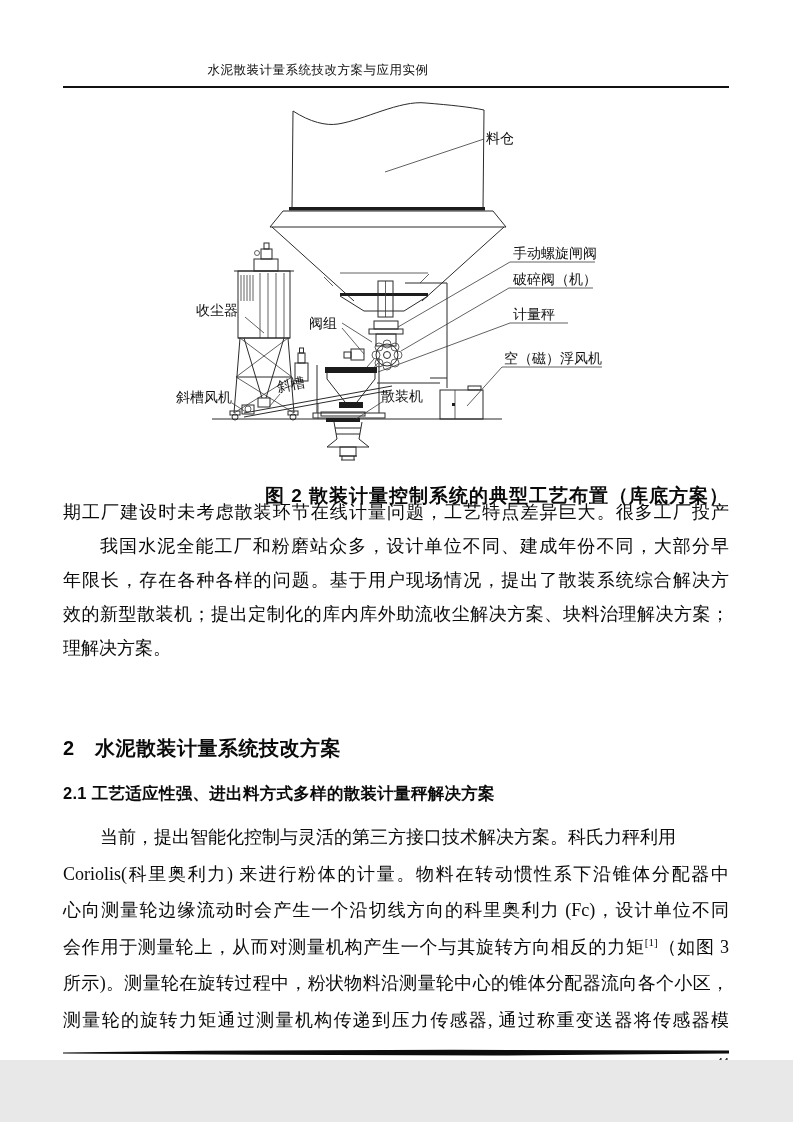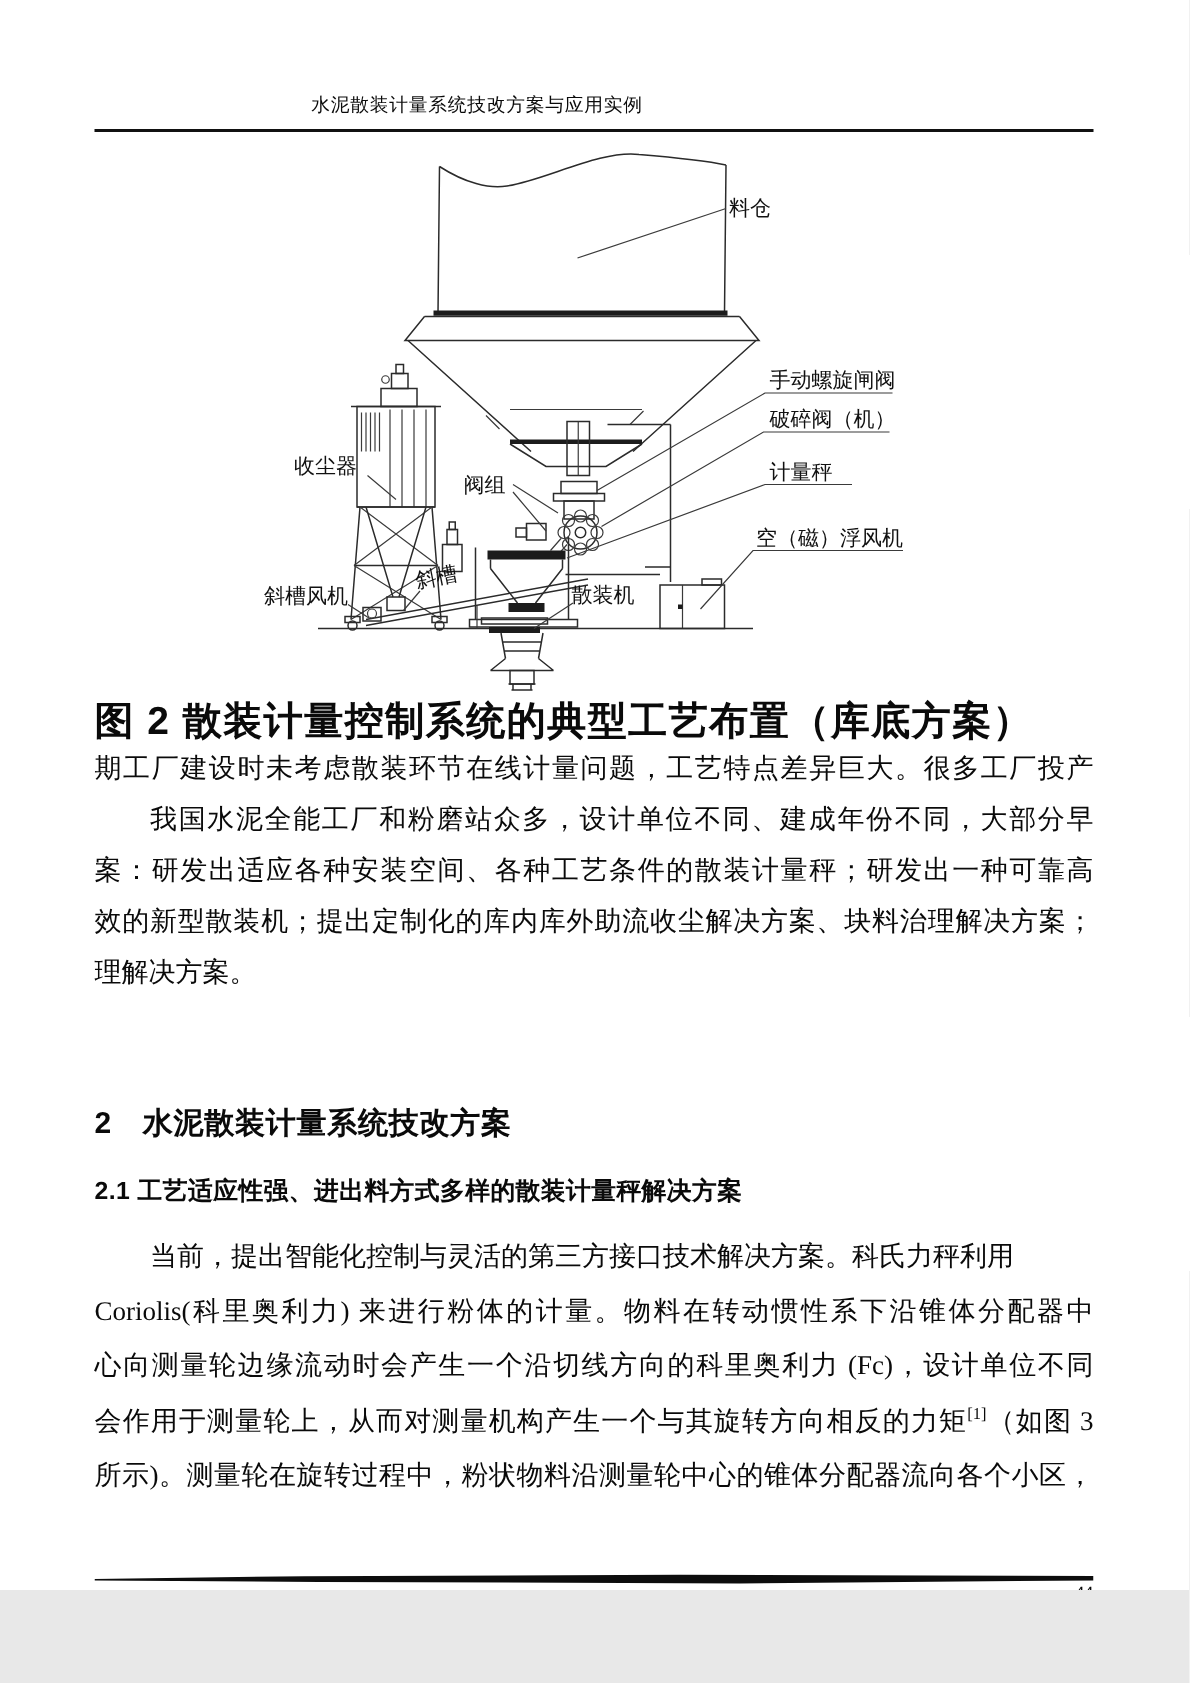--- a/index.html
+++ b/index.html
@@ -7,22 +7,22 @@
     position:relative;width:793px;height:1060px;background:#ffffff;
     margin:0 auto;overflow:hidden;color:#0a0a0a;
     font-family:"Liberation Serif", serif;
   }
   
   .header-title{position:absolute;top:62px;left:318px;transform:translateX(-50%);
     font-size:12.5px;letter-spacing:.5px;white-space:nowrap;}
   .header-rule{position:absolute;top:86px;left:63px;width:666px;height:2px;background:#111;}
   
   .figure-svg{position:absolute;top:95px;left:168px;}
-  .fig-caption{position:absolute;top:463px;left:63px;width:666px;text-align:left;
-    font-family:"Liberation Sans", sans-serif;font-weight:bold;font-size:26px;letter-spacing:1px;}
+  .fig-caption{position:absolute;top:483px;left:63px;width:666px;text-align:right;
+    font-family:"Liberation Sans", sans-serif;font-weight:bold;font-size:19px;letter-spacing:1px;}
   
   .para{position:absolute;left:63px;width:666px;font-size:18px;}
   .p1{top:495px;}
   .p2{top:819px;}
   .p1 .bline{height:34px;line-height:34px;}
   .p2 .bline{height:36.5px;line-height:36.5px;}
   .bline{white-space:nowrap;text-align:justify;text-align-last:justify;}
   .bline.noj{text-align:left;text-align-last:auto;}
   .bline.ind{text-indent:37px;}
   sup{font-size:11px;line-height:0;}
@@ -166,34 +166,35 @@
     <text x="8" y="307">斜槽风机</text>
     <text x="213" y="306">散装机</text>
     <text transform="rotate(-11 110 297)" x="110" y="297">斜槽</text>
   </svg>
 
   <div class="fig-caption">图 2 散装计量控制系统的典型工艺布置（库底方案）</div>
 
   <div class="para p1">
     <div class="bline">期工厂建设时未考虑散装环节在线计量问题，工艺特点差异巨大。很多工厂投产</div>
     <div class="bline ind">我国水泥全能工厂和粉磨站众多，设计单位不同、建成年份不同，大部分早</div>
-    <div class="bline">案：研发出适应各种安装空间、各种工艺条件的散装计量秤；研发出一种可靠高</div>
+    <div class="bline">年限长，存在各种各样的问题。基于用户现场情况，提出了散装系统综合解决方</div>
     <div class="bline">效的新型散装机；提出定制化的库内库外助流收尘解决方案、块料治理解决方案；</div>
     <div class="bline noj">理解决方案。</div>
   </div>
 
   <div class="h2">2　水泥散装计量系统技改方案</div>
   <div class="h3">2.1 工艺适应性强、进出料方式多样的散装计量秤解决方案</div>
 
   <div class="para p2">
     <div class="bline ind noj">当前，提出智能化控制与灵活的第三方接口技术解决方案。科氏力秤利用</div>
     <div class="bline">Coriolis(科里奥利力) 来进行粉体的计量。物料在转动惯性系下沿锥体分配器中</div>
     <div class="bline">心向测量轮边缘流动时会产生一个沿切线方向的科里奥利力 (Fc)，设计单位不同</div>
     <div class="bline"><span>会作用于测量轮上，从而对测量机构产生一个与其旋转方向相反的力矩</span><sup>[1]</sup><span>（如图 3</span></div>
     <div class="bline">所示)。测量轮在旋转过程中，粉状物料沿测量轮中心的锥体分配器流向各个小区，</div>
+    <div class="bline">测量轮的旋转力矩通过测量机构传递到压力传感器, 通过称重变送器将传感器模</div>
   </div>
 
   <svg class="footer-rule" width="666" height="9" viewBox="0 0 666 9">
     <polygon fill="#0d0d0d" points="0,3.6 140,1.8 390,0.8 666,1.6 666,4.6 430,6.6 150,5.6 0,4.6"></polygon>
   </svg>
   <div class="footer-page">44</div>
   <div class="footer-issue">2023.No.2</div>
 
 </div>
 

